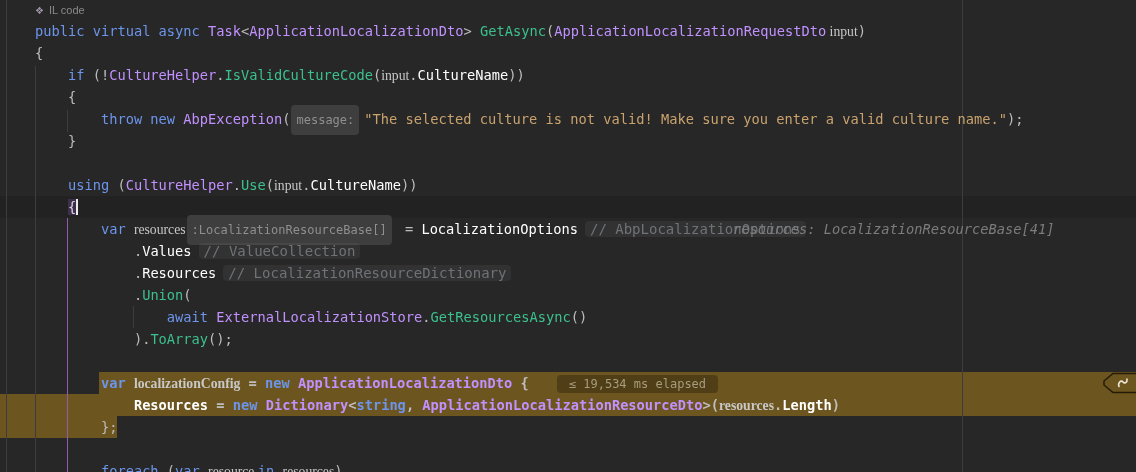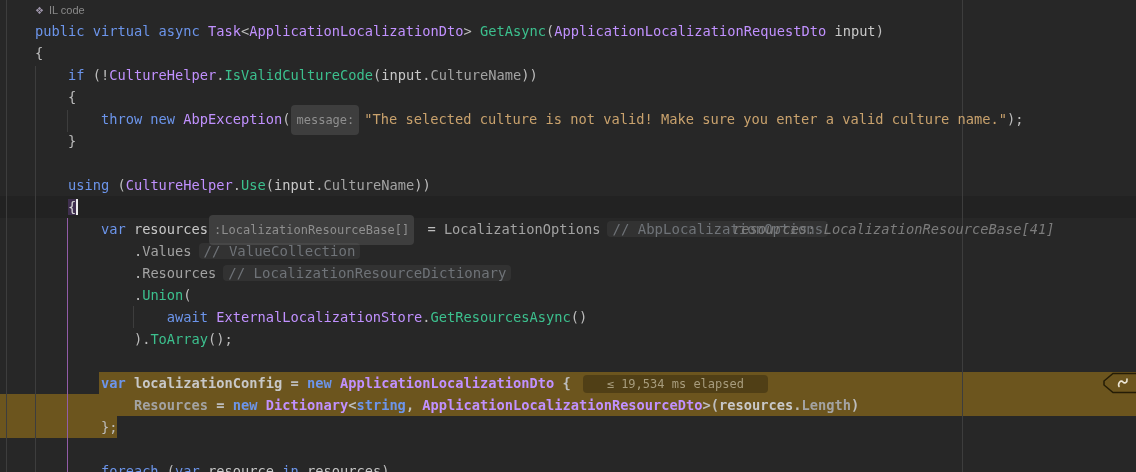--- a/index.html
+++ b/index.html
@@ -21,33 +21,33 @@
   
   .code{position:absolute;top:0;left:0;width:1136px;font-size:13.7px;color:#BDBDBD;}
   .hint-row{height:20px;display:flex;align-items:center;gap:5px;padding-left:35px;
             font-size:11px;color:#8A8A8A;font-family:"Liberation Sans",sans-serif;}
   .hint-row .gem{color:#9C93A8;font-size:10px;}
   .code-line{position:relative;height:22px;line-height:22px;white-space:pre;padding-left:35px;}
   .bold .tok{font-weight:bold;}
   .tok-kw{color:#6C95EB;}
   .tok-type{color:#C191FF;text-align:center;}
   .tok-method{color:#3CC08E;}
-  .tok-prop{color:#a3a3a3;}
-  .tok-plain{color:#C8C8C8;}
+  .tok-prop{color:#ffffff;}
+  .tok-plain{color:#C8C8C8;font-family:Liberation Serif, serif;}
   .tok-punc{color:#BDBDBD;}
   .tok-str{color:#C9A26D;}
   .tok-brace{color:#D8D8D8;background:#3F2F4F;}
   .tok-pill{background:#3E3E3E;color:#8F8F8F;border-radius:4px;padding:8px 5px;font-size:12px;
             margin:10px 5px 0 1px;font-weight:normal !important;}
   .tok-hint{background:rgba(255,255,255,0.05);color:#6F7378;border-radius:4px;padding:0 5px;
             font-size:14px;margin-left:7px;font-weight:normal !important;}
   .tok-debug{position:absolute;left:733px;top:0;font-style:italic;color:#7C7C7C;
              font-weight:normal !important;}
   .tok-elapsed{display:inline-block;background:rgba(0,0,0,0.26);color:#A79C7D;border-radius:4px;
-               padding:0 24px;font-size:12px;margin-left:12px;line-height:18px;
+               padding:0 12px;font-size:12px;margin-left:28px;line-height:18px;
                font-weight:normal !important;}
   .caret{display:inline-block;width:2px;height:16px;background:#EDEDED;vertical-align:-3px;}
   
   .tag-icon{position:absolute;left:1101px;top:372px;width:48px;height:22px;}
 </style>
 </head>
 <body>
 
 <div class="stage">
 

